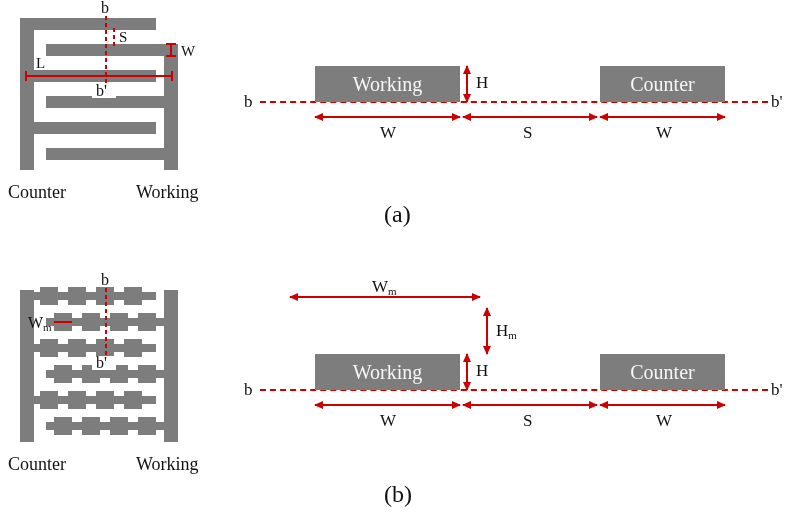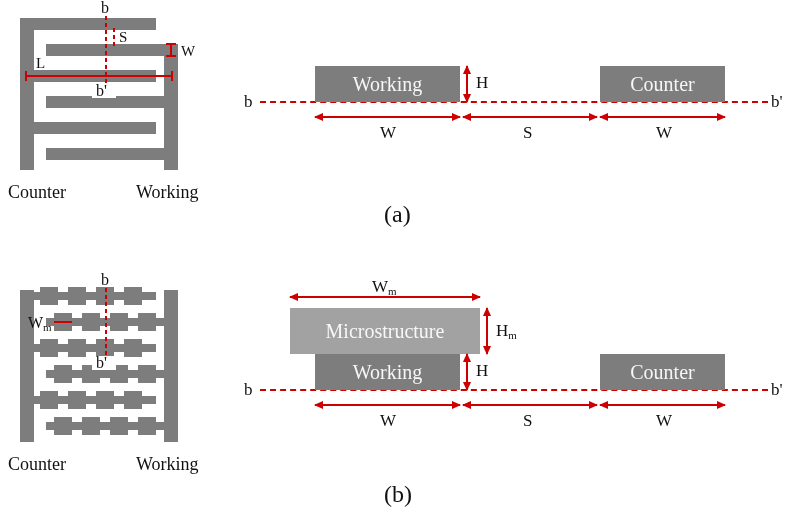--- a/index.html
+++ b/index.html
@@ -137,23 +137,20 @@
     <rect class="bg" x="86" y="84" width="24" height="14"></rect>
     <text x="90" y="96" font-size="16">b'</text>
     <text x="22" y="56" font-size="16"><tspan>W</tspan><tspan dy="3" font-size="11">m</tspan></text>
     <text x="2" y="198" font-size="18">Counter</text>
     <text x="130" y="198" font-size="18">Working</text>
   </svg>
 
   <div class="h-arrow" style="left:290px;top:296px;width:190px"></div>
   <span class="lbl" style="left:372px;top:278px"><span>W</span><span class="sub">m</span></span>
 
-  <div class="electrode micro" style="left:290px;top:308px;width:190px;height:46px">
-    <span>Microstructure</span>
-  </div>
   <div class="v-arrow" style="left:486px;top:308px;height:46px"></div>
   <span class="lbl" style="left:496px;top:322px"><span>H</span><span class="sub">m</span></span>
 
   <div class="dash-h" style="left:260px;top:389px;width:508px"></div>
   <span class="lbl" style="left:244px;top:381px">b</span>
   <span class="lbl" style="left:771px;top:381px">b'</span>
 
   <div class="electrode" style="left:315px;top:354px;width:145px;height:36px">
     <span>Working</span>
   </div>

